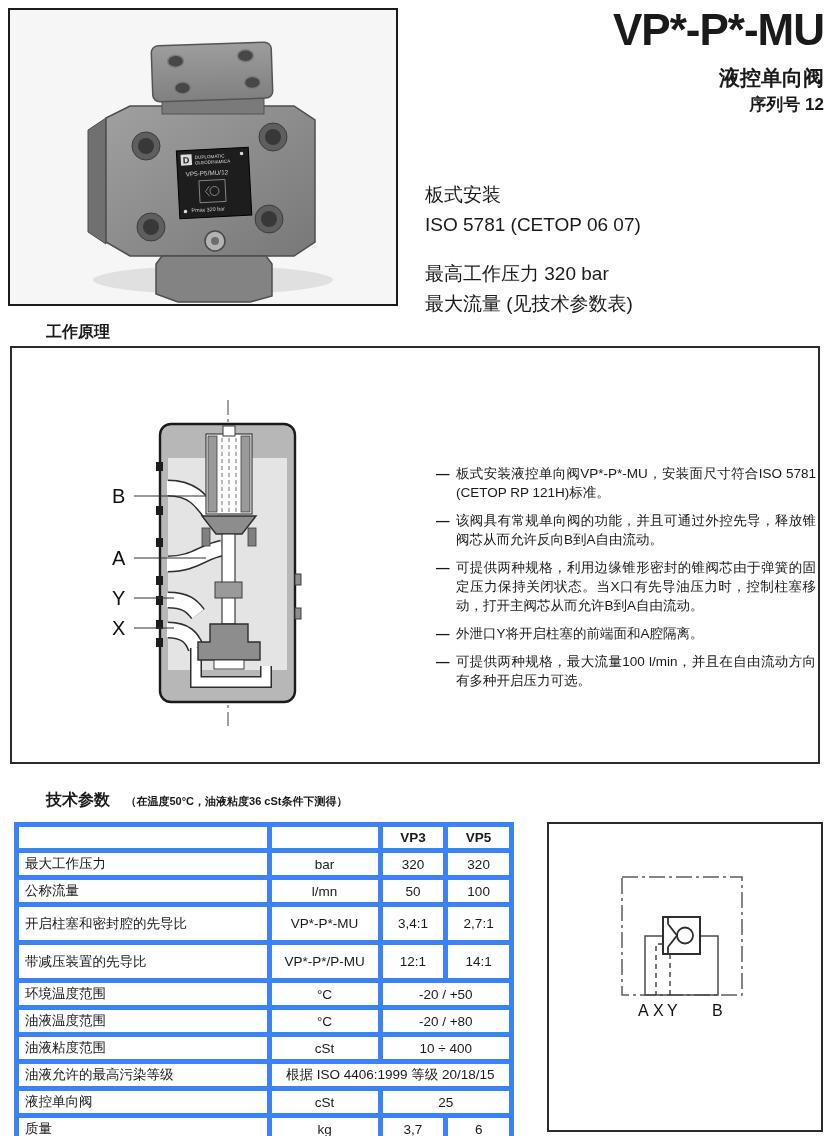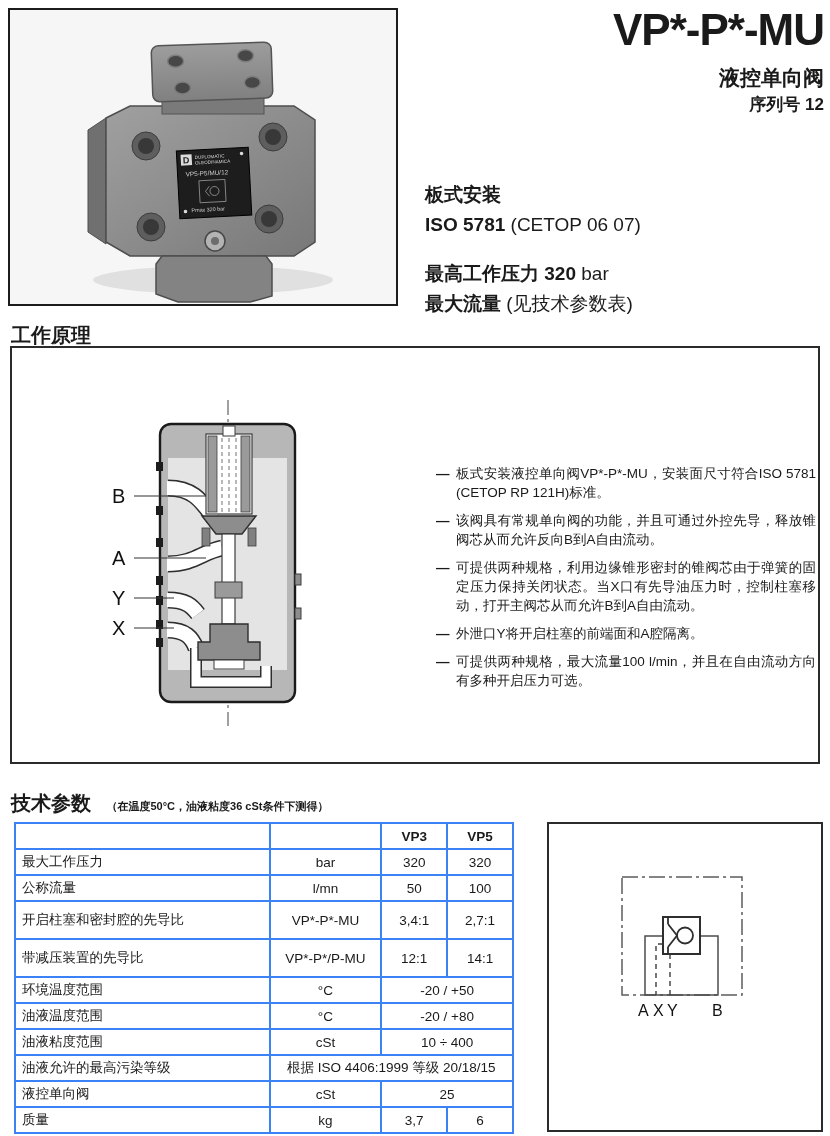--- a/index.html
+++ b/index.html
@@ -14,40 +14,40 @@
   
   .title-block { position:absolute; right:6px; top:6px; text-align:right; }
   .title   { font-size:44px; font-weight:bold; letter-spacing:-1px; line-height:48px; }
   .subtitle{ font-size:21px; font-weight:bold; line-height:26px; margin-top:11px; }
   .series  { font-size:17px; font-weight:bold; line-height:22px; margin-top:3px; }
 
   
   .intro { position:absolute; left:425px; top:180px; width:400px; font-size:19px; }
   .intro .line { line-height:30px; white-space:nowrap; }
   .intro .gap  { margin-top:19px; }
-  .bold { font-weight:bold; }
-
-  
-  .section-label { font-size:20px; font-weight:bold; }
+  .bold { font-weight:normal; }
+
+  
+  .section-label { font-size:16px; font-weight:bold;margin-left:35px; }
   .wp-label  { position:absolute; left:11px; top:322px; }
   .wp-box    { position:absolute; left:10px; top:346px; width:806px; height:414px;
                border:2px solid #2b2b2b; background:#fff; }
   .diagram   { position:absolute; left:78px; top:28px; }
 
   .bullets { position:absolute; left:424px; top:116px; width:380px; }
   .bullet  { display:flex; margin-bottom:9px; font-size:13.5px; line-height:19px;
              text-align:justify; }
   .bullet .dash { flex:0 0 20px; font-weight:bold; }
 
   
   .tech-label-row { position:absolute; left:11px; top:790px; white-space:nowrap; }
   .tech-note { font-size:11px; font-weight:600; margin-left:11px; }
   table.tech { position:absolute; left:14px; top:822px; width:500px;
                border-collapse:collapse; font-size:13.5px; }
-  table.tech td, table.tech th { border:2px solid #3b82f6; padding:2px 6px; }
+  table.tech td, table.tech th { border:5px solid #3b82f6; padding:2px 6px; }
   table.tech th { font-weight:bold; text-align:center; }
   td.lbl { text-align:left; padding-left:10px; }
   td.ctr { text-align:center; }
   tr.hrow  { height:26px; }
   tr.nrow  { height:26px; }
   tr.trow  { height:38px; }
 
   
   .sym-label { position:absolute; left:549px; top:828px; }
   .sym-box   { position:absolute; left:547px; top:822px; width:272px; height:306px;

